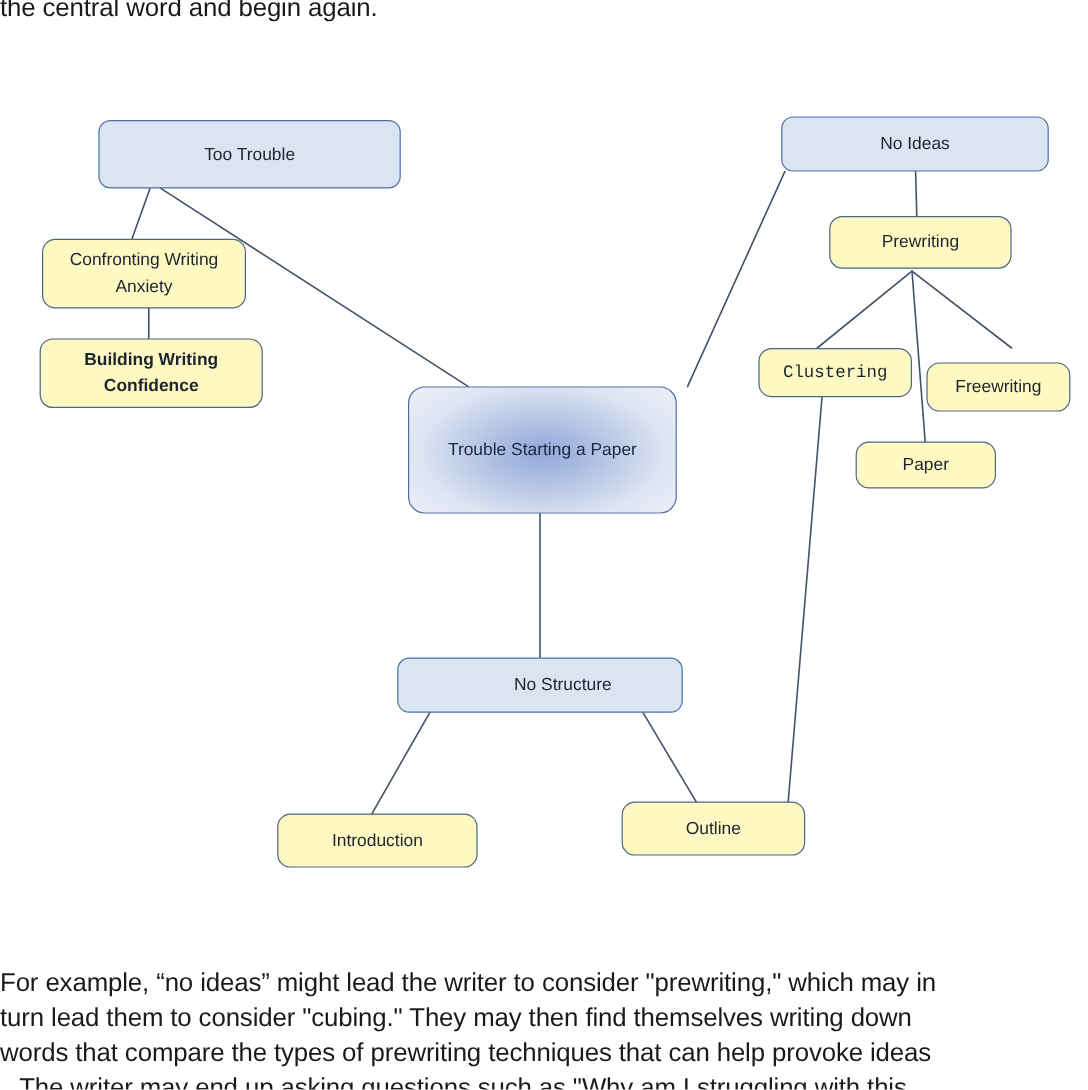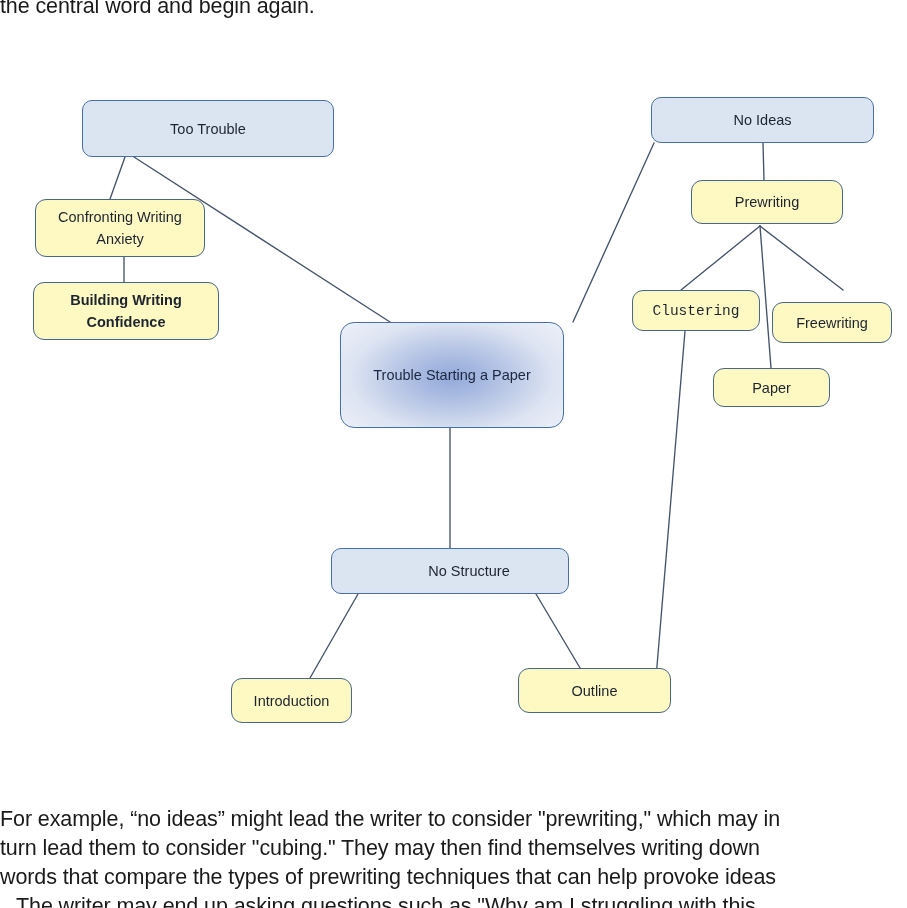--- a/index.html
+++ b/index.html
@@ -146,21 +146,21 @@
       </div>
       <div class="node node-white" style="left: 772px; top: 262px; width: 120px; height: 41px;">
         <span class="node-label">Freewriting</span>
       </div>
       <div class="node node-white" style="left: 713px; top: 328px; width: 117px; height: 39px;">
         <span class="node-label">Paper</span>
       </div>
       <div class="node node-blue" style="left: 331px; top: 508px; width: 238px; height: 46px; padding-left: 44px;">
         <span class="node-label">No Structure</span>
       </div>
-      <div class="node node-white" style="left: 231px; top: 638px; width: 121px; height: 45px;">
+      <div class="node node-white" style="left: 231px; top: 638px; width: 167px; height: 45px;">
         <span class="node-label">Introduction</span>
       </div>
       <div class="node node-white" style="left: 518px; top: 628px; width: 153px; height: 45px;">
         <span class="node-label">Outline</span>
       </div>
     </div>
 
 </div>
 
 <div class="prose" id="bottom-text"><span style="display: block;">For example, “no ideas” might lead the writer to consider "prewriting," which may in</span><span style="display: block;">turn lead them to consider "cubing." They may then find themselves writing down</span><span style="display: block;">words that compare the types of prewriting techniques that can help provoke ideas</span><span class="indented" style="display: block;">The writer may end up asking questions such as "Why am I struggling with this</span></div>

